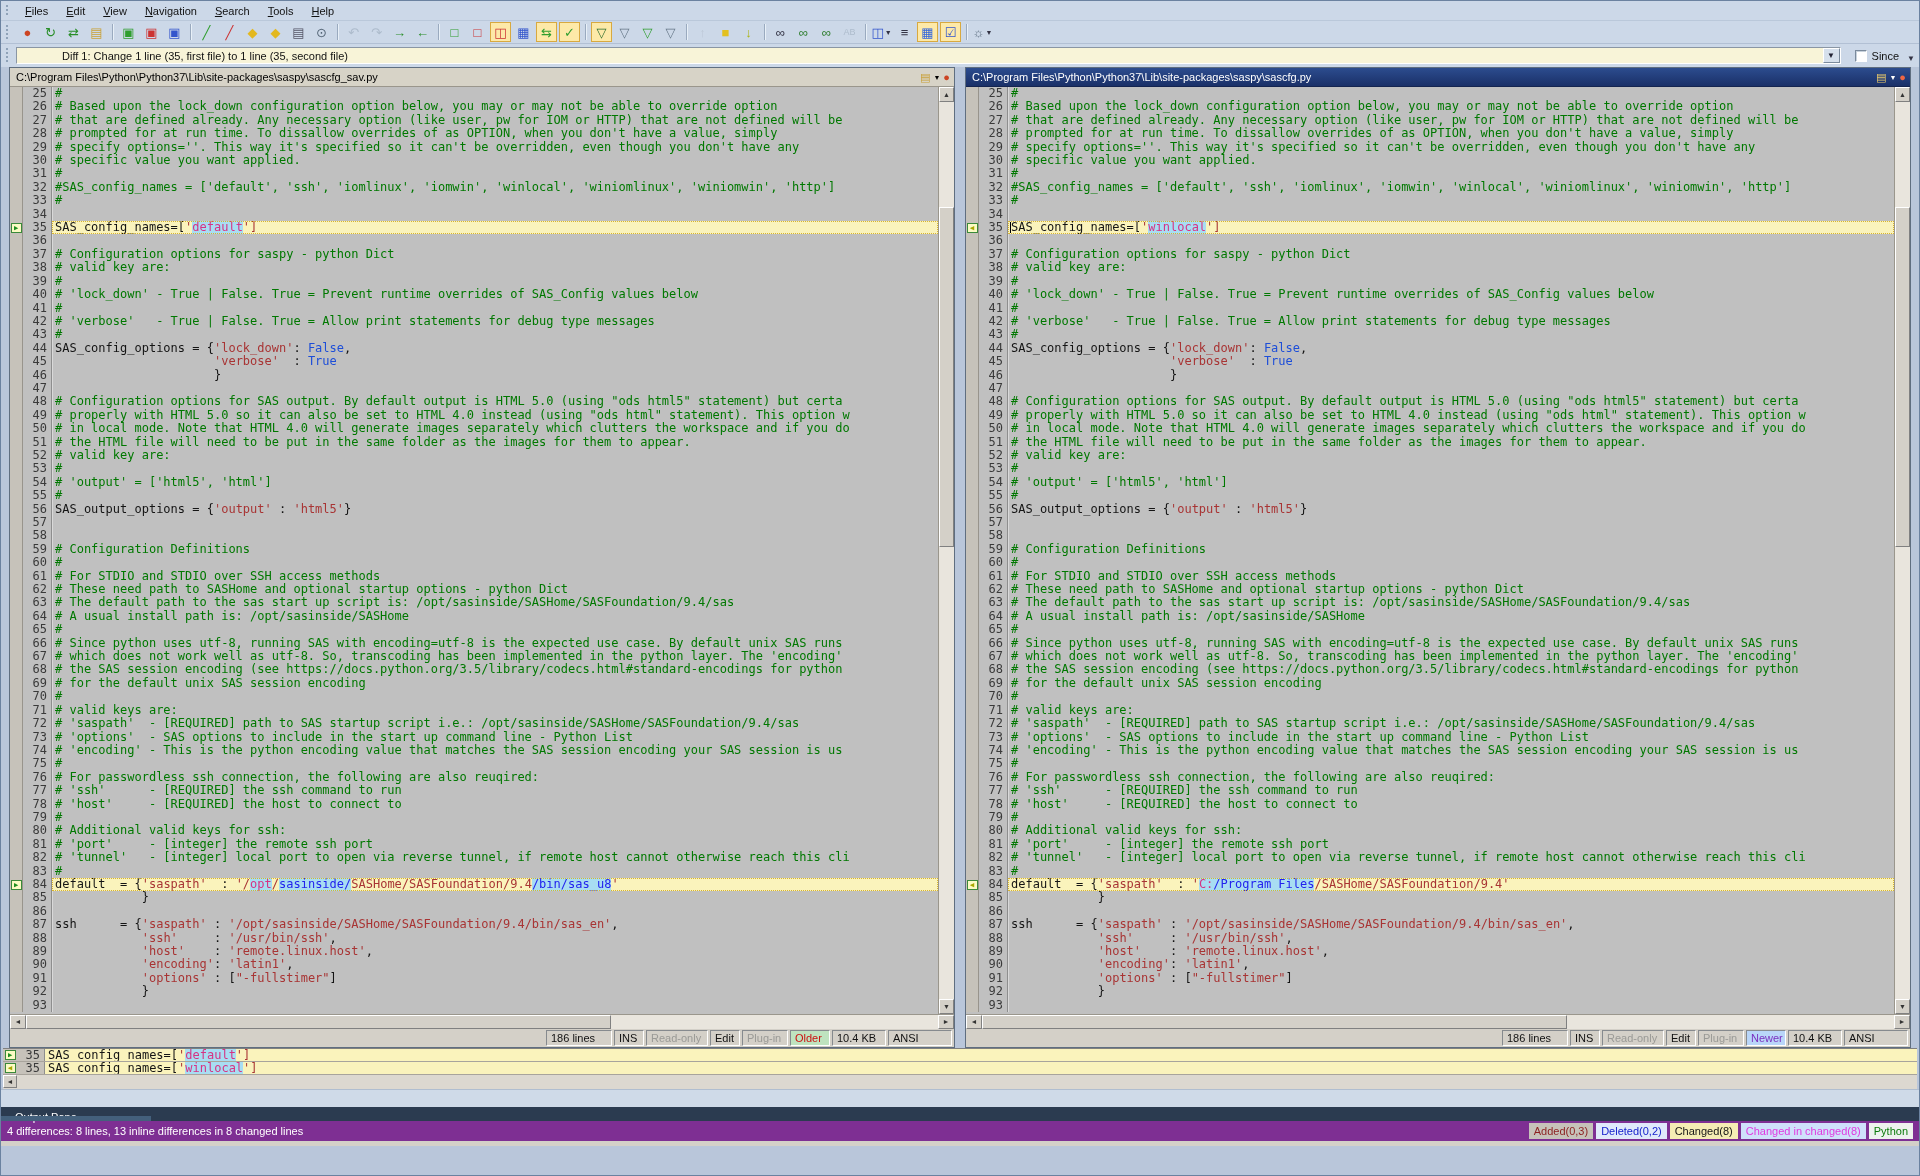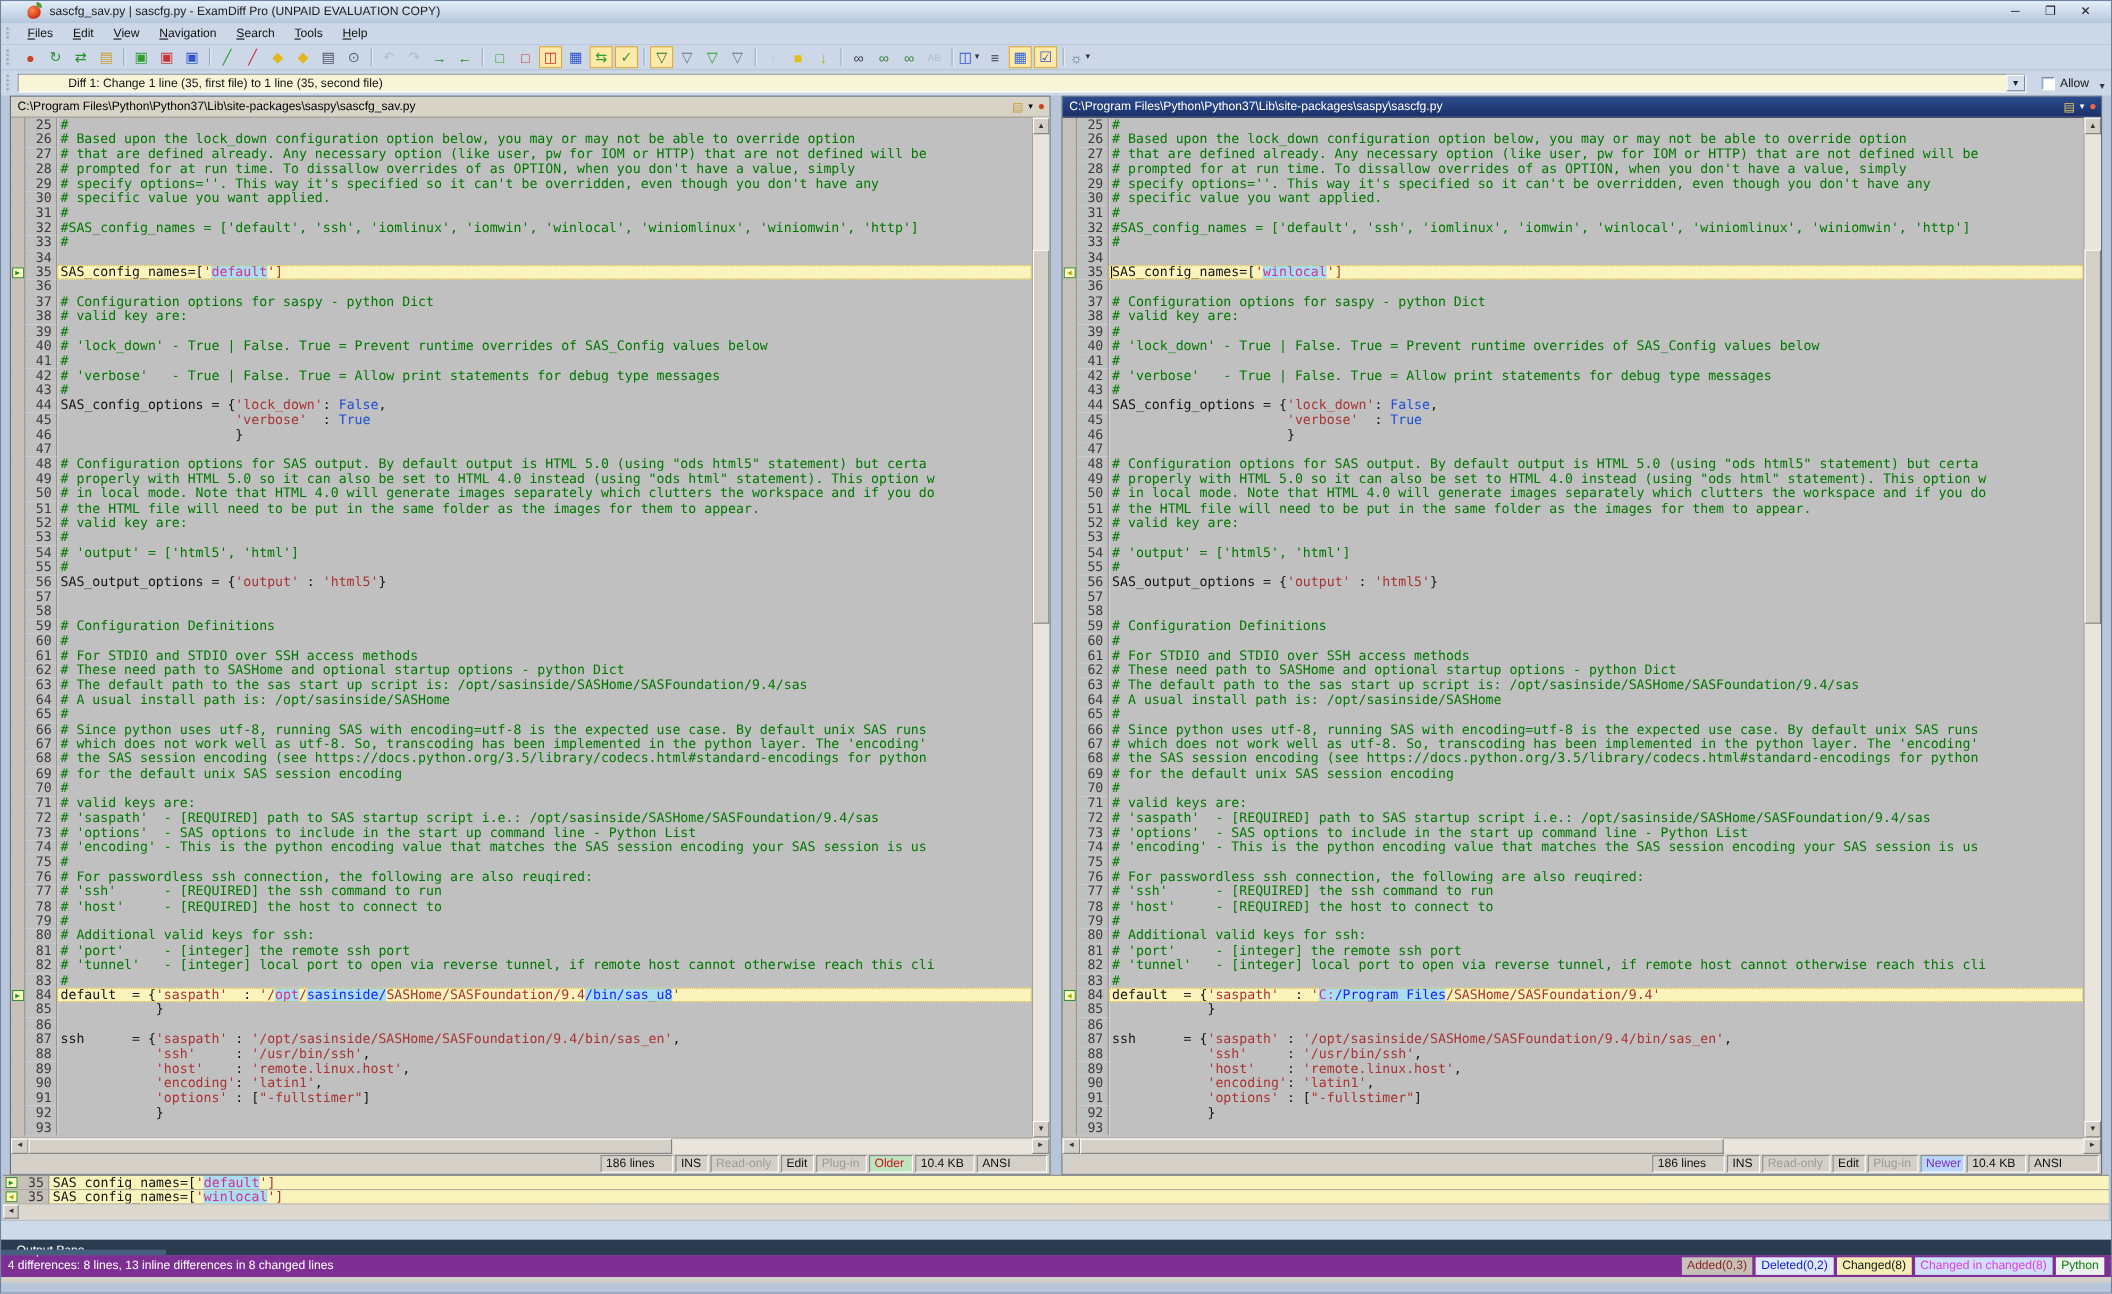--- a/index.html
+++ b/index.html
@@ -107,29 +107,20 @@
   .bb-text { white-space:nowrap; }
   .bb-badges { margin-left:auto; display:flex; gap:3px; }
   .badge { padding:1px 5px; line-height:14px; white-space:nowrap; }
   .bottomedge { height:5px; background:#d4d0c8; flex:0 0 auto; }
 </style>
 </head>
 <body>
 
 <div class="window">
 
-  <div class="titlebar">
-    <span class="app-logo"></span>
-    <span class="title-text">sascfg_sav.py | sascfg.py - ExamDiff Pro (UNPAID EVALUATION COPY)</span>
-    <span class="win-buttons">
-        <span class="win-btn">─</span>
-        <span class="win-btn">❐</span>
-        <span class="win-btn">✕</span>
-      </span>
-  </div>
 
   <div class="menubar">
     <span class="grip"></span>
     <span class="menu-items"><span class="menu-item"><u>F</u>iles</span><span class="menu-item"><u>E</u>dit</span><span class="menu-item"><u>V</u>iew</span><span class="menu-item"><u>N</u>avigation</span><span class="menu-item"><u>S</u>earch</span><span class="menu-item"><u>T</u>ools</span><span class="menu-item"><u>H</u>elp</span></span>
   </div>
 
   <div class="toolbar">
     <span class="grip"></span>
     <span class="tb-items" style="display:flex;align-items:center;">
         <span class="tb-btn">
@@ -264,21 +255,21 @@
   </div>
 
   <div class="diffbar">
     <span class="grip"></span>
     <div class="diff-combo">
       <span class="diff-combo-text">Diff 1: Change 1 line (35, first file) to 1 line (35, second file)</span>
       <span class="combo-dd">▼</span>
     </div>
     <span class="skip-wrap">
       <span class="checkbox"></span>
-      <span>Allow</span>
+      <span>Since</span>
     </span>
     <span class="chevron">▼</span>
   </div>
 
   <div class="main">
 
     <div class="pane">
       <div class="pane-header inactive">
         <span>C:\Program Files\Python\Python37\Lib\site-packages\saspy\sascfg_sav.py</span>
         <span class="ph-icons">

